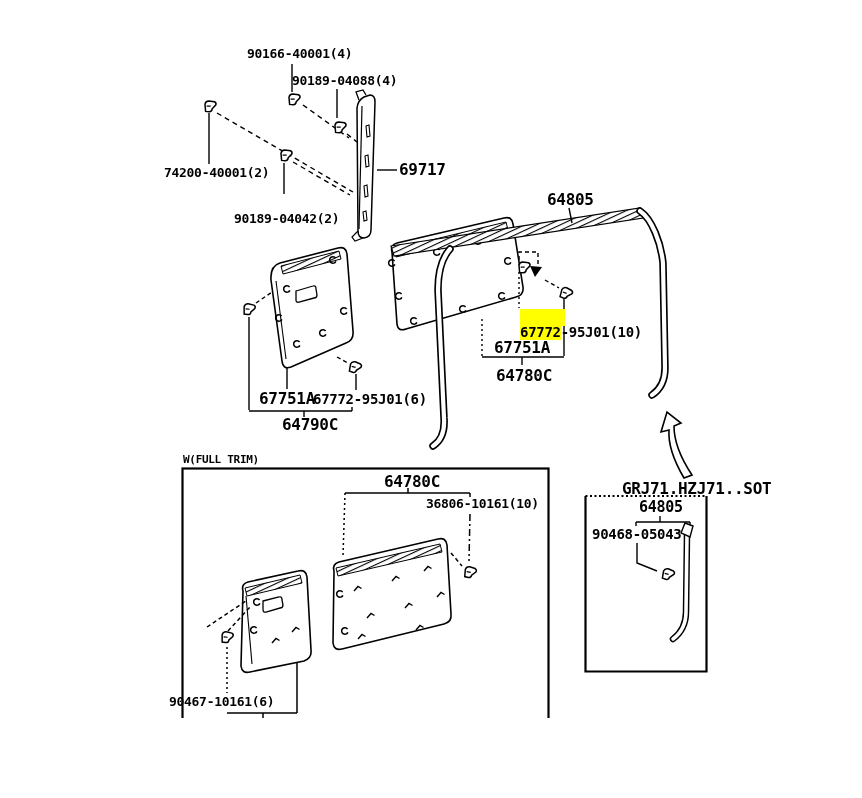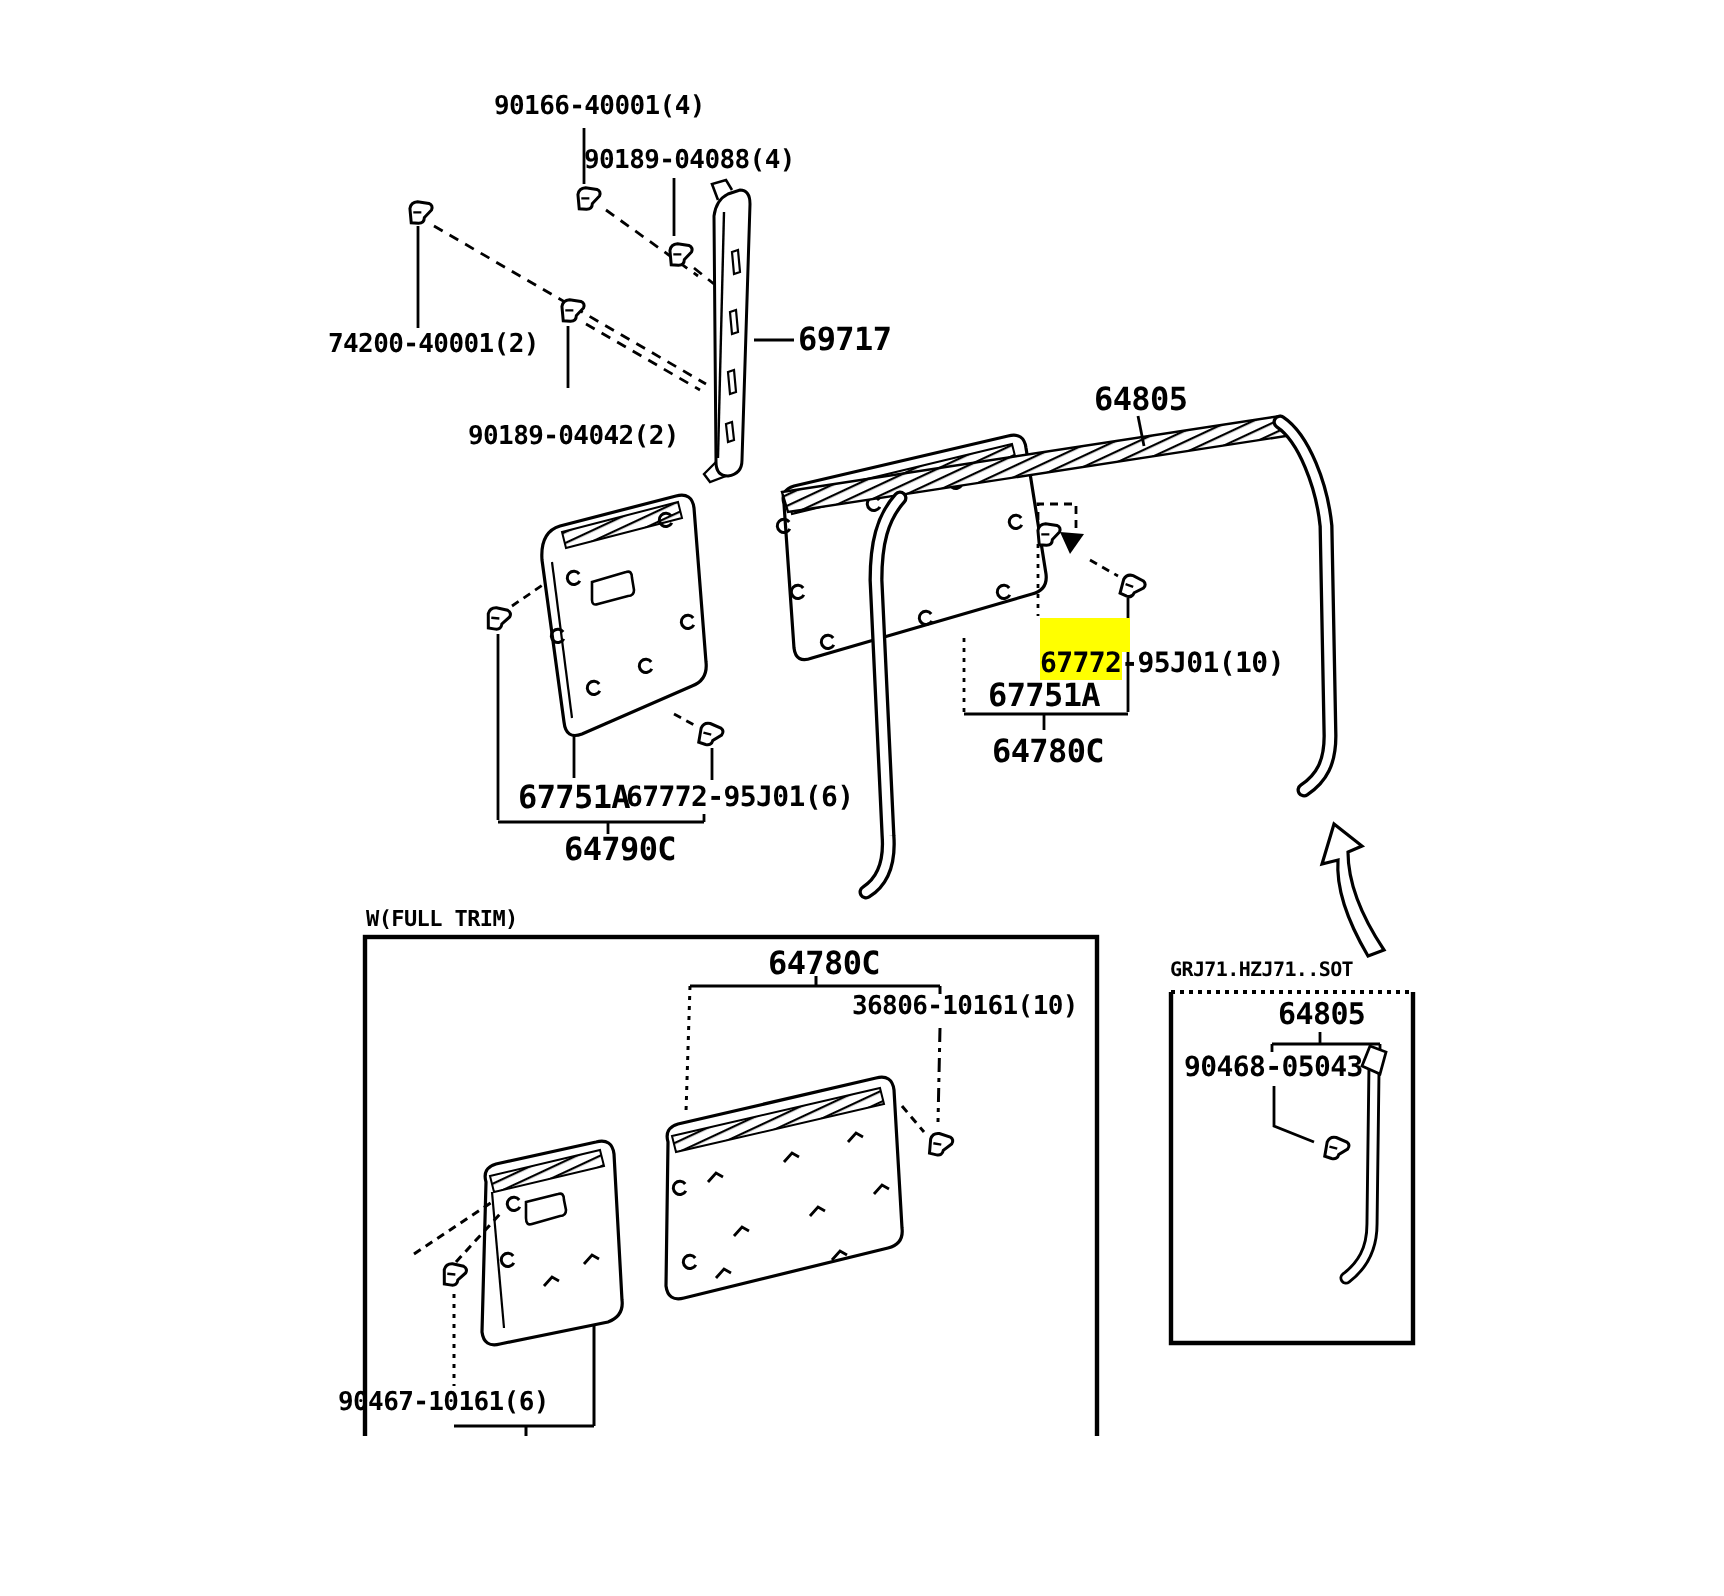--- a/index.html
+++ b/index.html
@@ -1,20 +1,20 @@
 <!DOCTYPE html>
 <html><head>
 <meta charset="utf-8">
 <style>
   html,body{margin:0;padding:0;background:#ffffff;}
   #stage{position:relative;width:862px;height:718px;background:#ffffff;overflow:hidden;}
   #art{position:absolute;left:0;top:0;z-index:1;}
   .label{position:absolute;z-index:3;font-family:"DejaVu Sans Mono",monospace;
          font-weight:bold;color:#000;line-height:1;white-space:nowrap;letter-spacing:-0.3px;}
-  .fs10{font-size:10px;} .fs105{font-size:11px;} .fs13{font-size:13px;}
+  .fs10{font-size:16px;margin-left:37px;} .fs105{font-size:11px;} .fs13{font-size:13px;}
   .fs14{font-size:14px;} .fs15{font-size:15px;} .fs16{font-size:16px;}
   #hl-ext{position:absolute;z-index:2;background:#ffff00;}
   .hl{background:#ffff00;}
 </style>
 </head>
 <body>
 
 <div id="stage">
 
 <svg id="art" width="862" height="798" viewBox="0 0 862 798">

